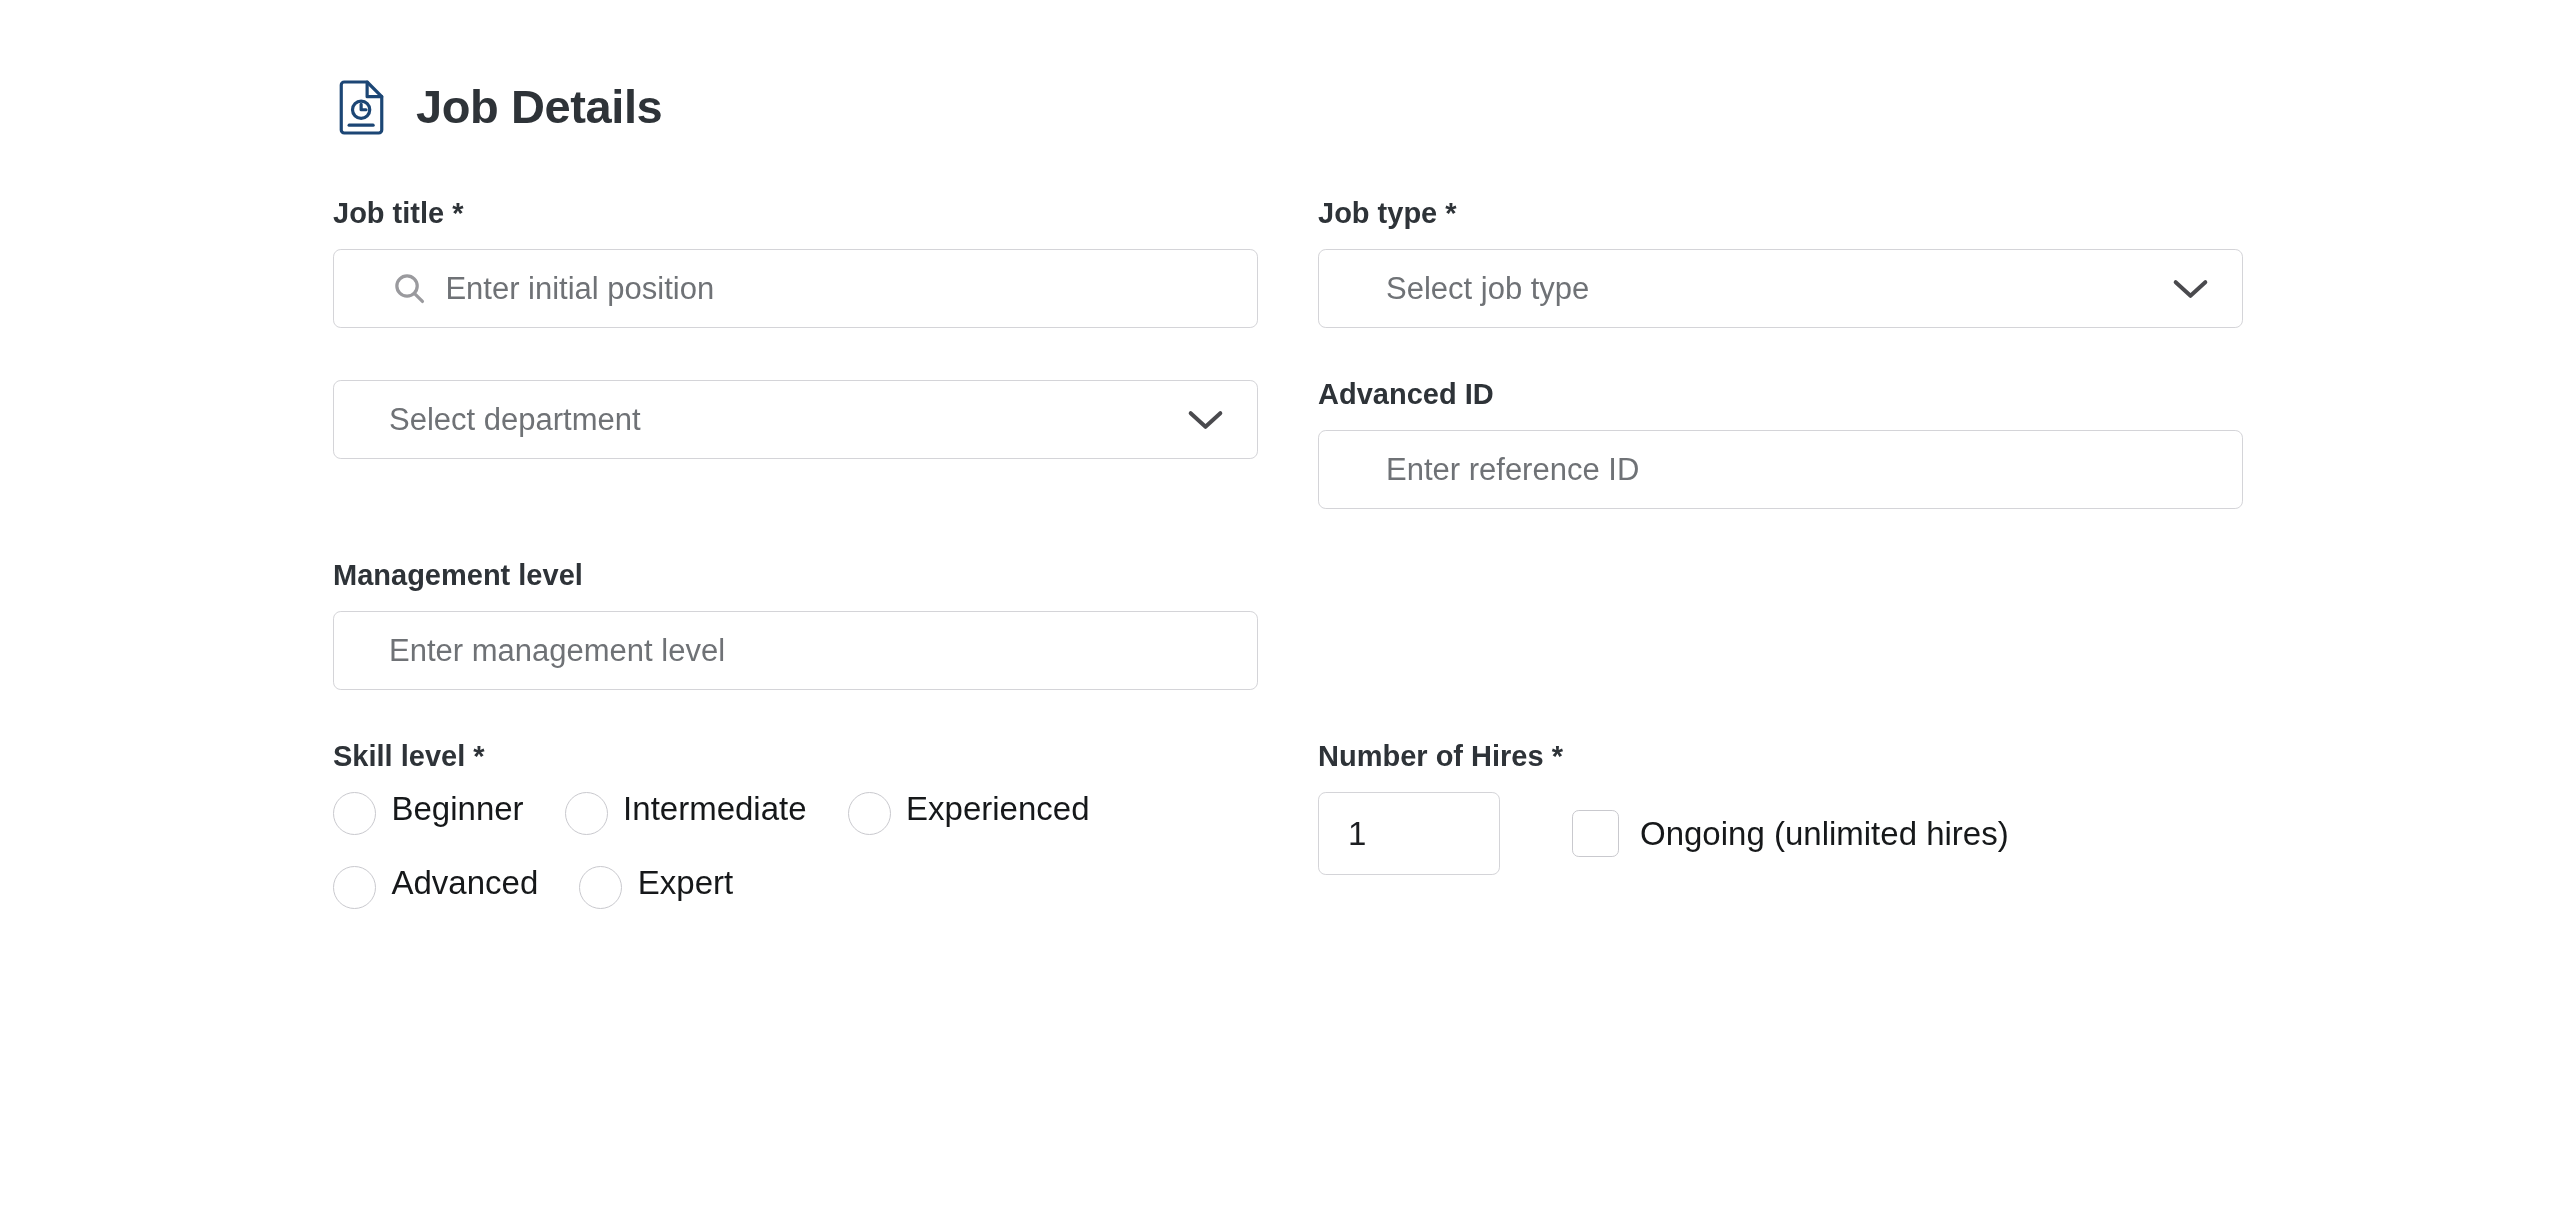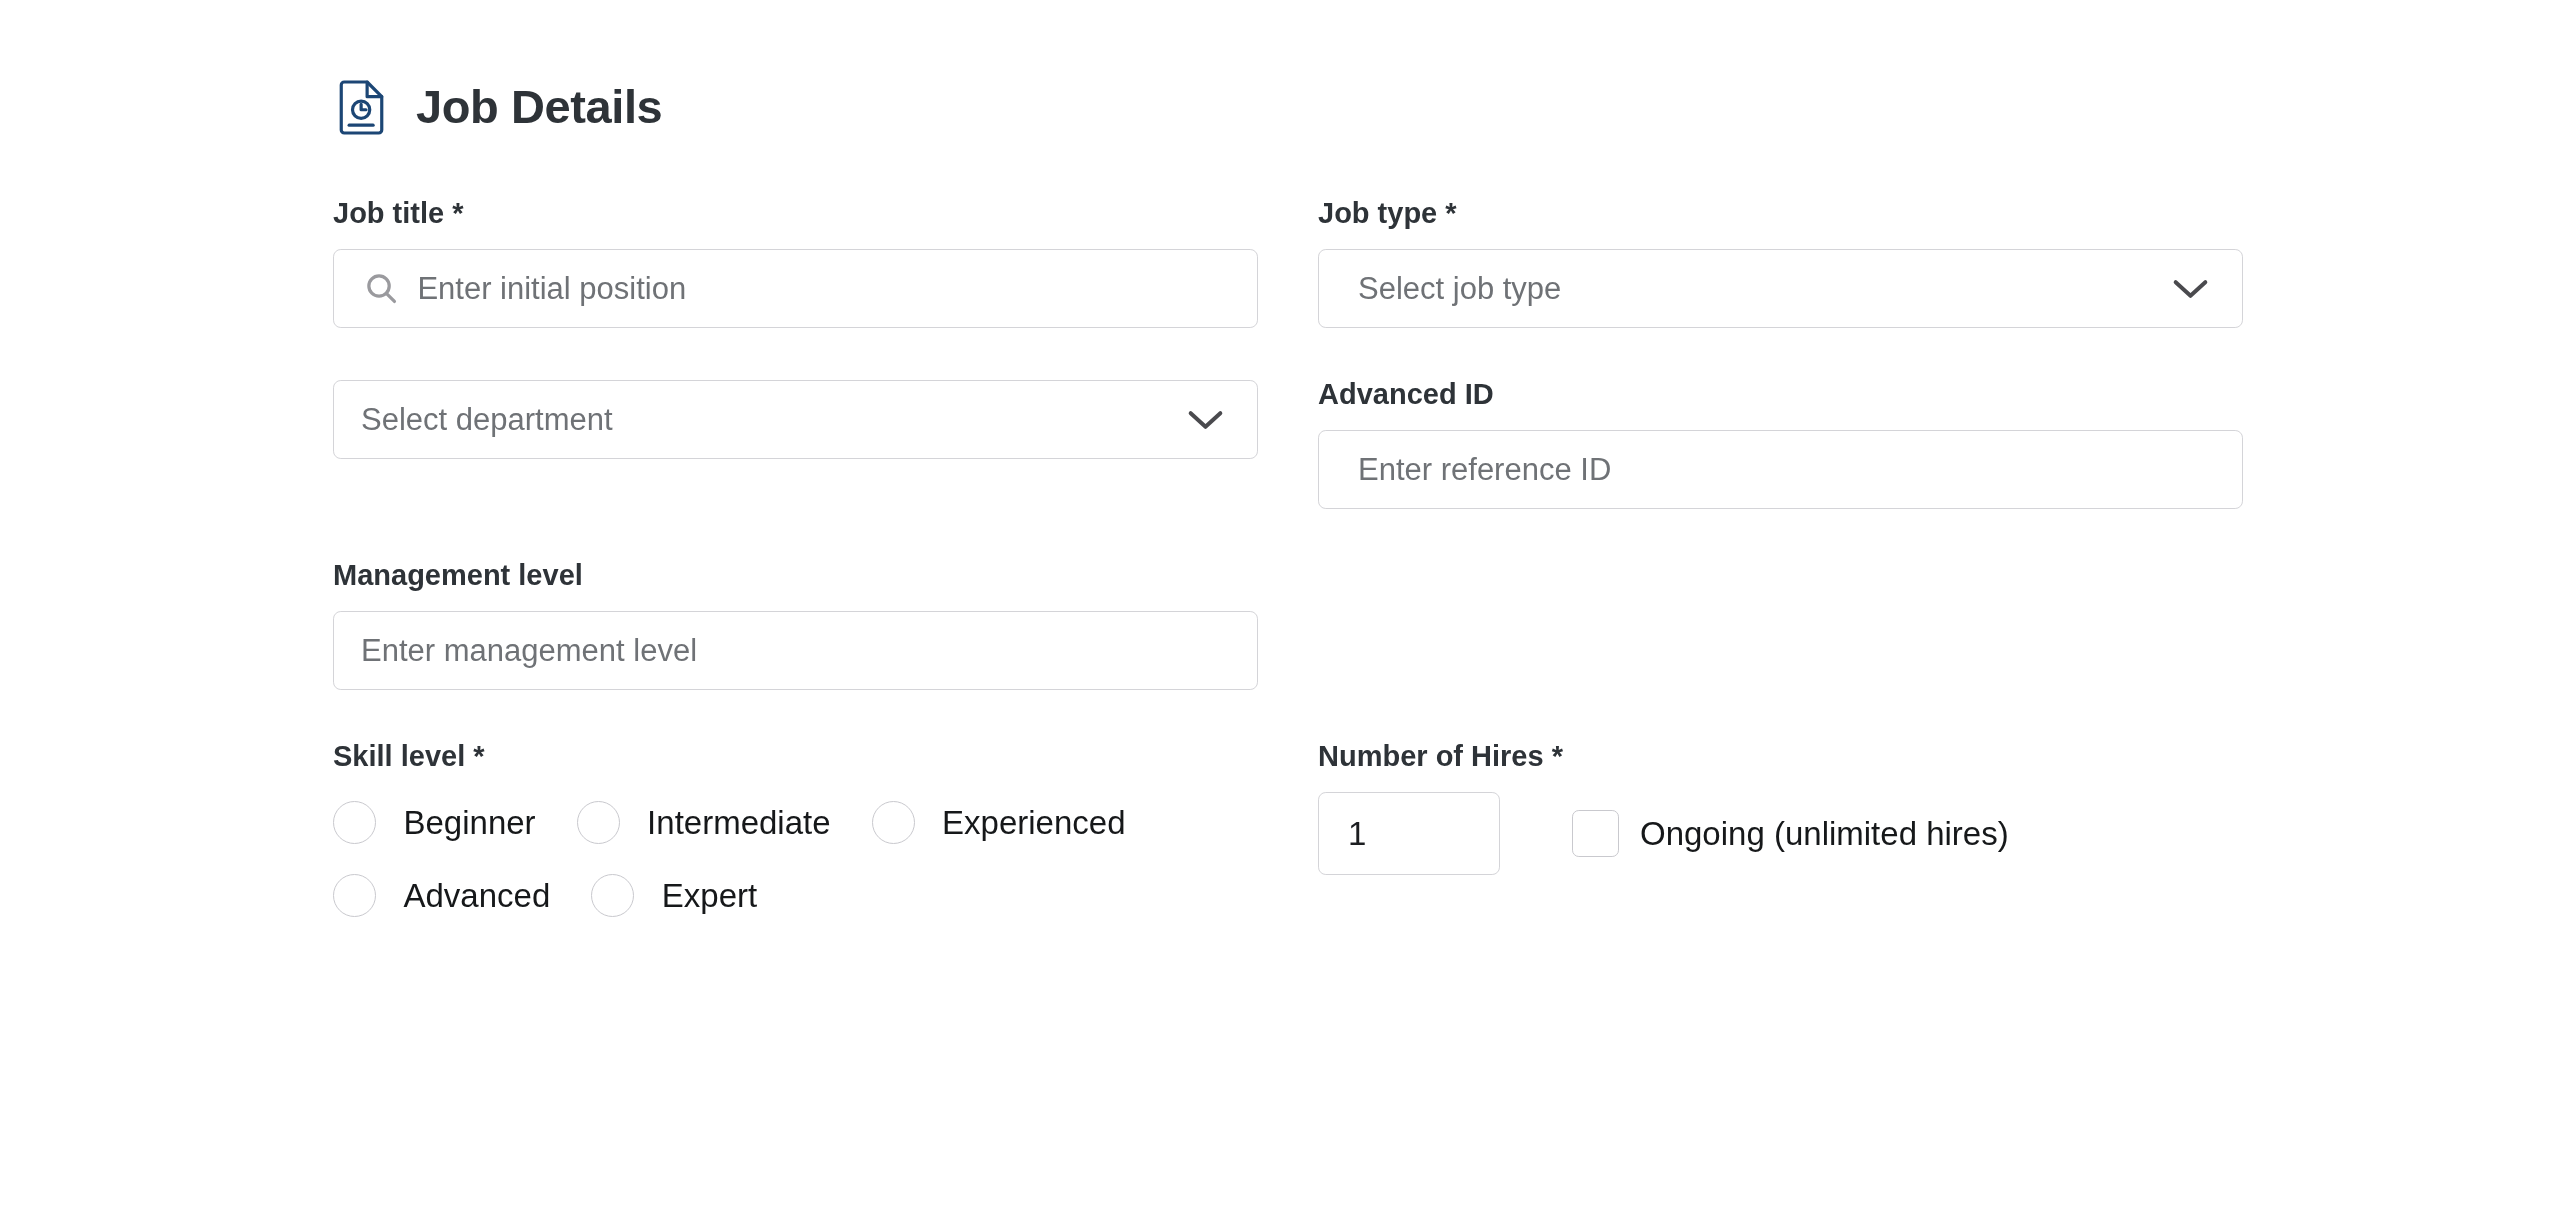--- a/index.html
+++ b/index.html
@@ -77,20 +77,21 @@
   .control {
     position: relative;
     box-sizing: border-box;
     width: 100%;
     height: 79px;
     border: 1.9px solid #d4d4d8;
     border-radius: 7.8px;
     background: #ffffff;
     display: flex;
     align-items: center;
+    padding-left: 28px;
   }
   .control .ph,
   .control .val {
     font-size: 31px;
     line-height: 1;
     color: #6f7276;
     white-space: nowrap;
   }
 
   .control.with-search .ph { padding-left: 0; }
@@ -121,24 +122,23 @@
   
   .radio-group {
     display: flex;
     flex-wrap: wrap;
     width: 930px;
     row-gap: 13.6px;
     column-gap: 0;
   }
   .radio-item {
     display: flex;
-    align-items: center;
+    align-items: flex-start;
     margin-right: 41px;
     height: 60px;
-    gap: 12px;
   }
   .radio-circle {
     width: 43px;
     height: 43px;
     border: 1.9px solid #c9c9ce;
     border-radius: 50%;
     background: #ffffff;
     flex: 0 0 auto;
     box-sizing: border-box;
   }

